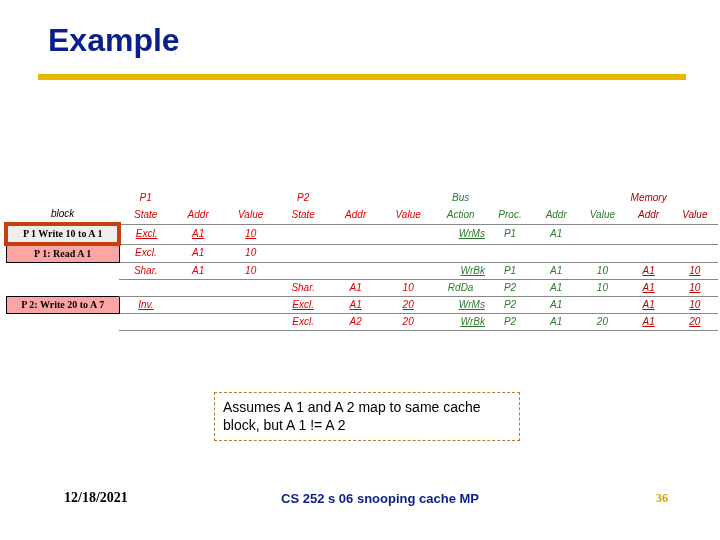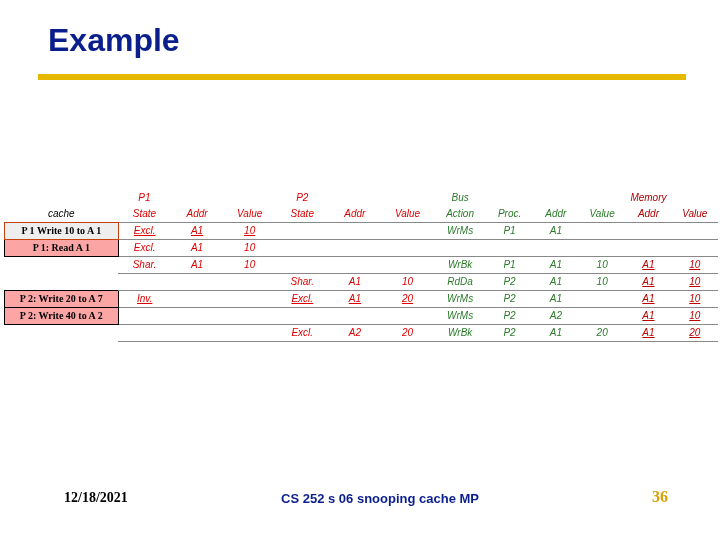--- a/index.html
+++ b/index.html
@@ -11,36 +11,36 @@
   col.step { width: 108px; }
   col.c { width: 50px; }
   col.cn { width: 44px; }
   th, td { padding: 1px 2px; height: 14px; line-height: 12px; overflow: hidden; white-space: nowrap; }
   .hdr td { font-style: italic; text-align: center; }
   .hdr td.step { color: #000; }
   .hdr td.p  { color: #d00; font-style: italic; }
   .hdr td.b  { color: #2a7a2a; font-style: italic; }
   .hdr td.m  { color: #a00; font-style: italic; }
   .stepcell { font-family: 'Times New Roman', serif; font-weight: bold; color: #000; text-align: center; border: 1px solid #000; background: #fca5a5; }
-  .stepbox  { font-family: 'Times New Roman', serif; font-weight: bold; color: #000; text-align: center; border: 1px solid #c2410c; background: #eee; }
+  .stepbox  { font-family: 'Times New Roman', serif; font-weight: bold; color: #000; text-align: center; border: 4px solid #c2410c; background: #eee; }
   .pcell { color: #d00; font-style: italic; text-align: center; text-decoration: underline; }
   .pcell-nu { color: #d00; font-style: italic; text-align: center; }
-  .bcell { color: #2a7a2a; font-style: italic; text-align: center; }
+  .bcell { color: #2a7a2a; font-style: italic; text-align: right; text-decoration: underline; }
   .bcell-nu { color: #2a7a2a; font-style: italic; text-align: center; }
   .mcell { color: #b00; font-style: italic; text-align: center; text-decoration: underline; }
   td.empty { }
   .rowborder td.data { border-top: 1px solid #888; border-bottom: 1px solid #888; }
   .note-box {
     position: absolute; top: 392px; left: 214px; width: 288px;
     border: 1px dashed #b08030; padding: 6px 8px;
     font-size: 14px; color: #000; line-height: 1.25;
   }
   .footer-date { position: absolute; bottom: 22px; left: 64px; font-family: 'Times New Roman', serif; font-weight: bold; font-size: 14px; color: #000; margin-top: 16px; }
   .footer-center { position: absolute; bottom: 22px; left: 0; width: 720px; text-align: center; font-family: Arial; font-weight: bold; font-size: 13px; color: #0b1f8c; margin-left: 20px; }
-  .footer-num { position: absolute; bottom: 22px; right: 52px; font-family: 'Times New Roman', serif; font-weight: bold; font-size: 16px; color: #d6a000; text-align: right; }
+  .footer-num { position: absolute; bottom: 22px; right: 52px; font-family: 'Times New Roman', serif; font-weight: bold; font-size: 12px; color: #d6a000; text-align: right; }
 </style>
 </head>
 <body>
 
 <div class="slide">
   <div class="title">Example</div>
   <div class="hr-gold"></div>
 
   <div class="table-wrap">
     <table>
@@ -69,21 +69,21 @@
             <td></td>
             <td></td>
         <td class="b">Bus</td>
             <td></td>
             <td></td>
             <td></td>
         <td class="m">Memory</td>
             <td></td>
       </tr>
       <tr class="hdr">
-        <td class="step">cache</td>
+        <td class="step">block</td>
         <td class="p">State</td>
         <td class="p">Addr</td>
         <td class="p">Value</td>
         <td class="p">State</td>
         <td class="p">Addr</td>
         <td class="p">Value</td>
         <td class="b">Action</td>
         <td class="b">Proc.</td>
         <td class="b">Addr</td>
         <td class="b">Value</td>
@@ -161,50 +161,36 @@
             <td class="pcell data">A1</td>
             <td class="pcell data">20</td>
             <td class="bcell data">WrMs</td>
             <td class="bcell-nu data">P2</td>
             <td class="bcell-nu data">A1</td>
             <td class="bcell-nu data"></td>
             <td class="mcell data">A1</td>
             <td class="mcell data">10</td>
           </tr>
           <tr class="rowborder">
-            <td class="stepcell">P 2: Write 40 to A 2</td>
-            <td class="pcell data"></td>
-            <td class="pcell data"></td>
-            <td class="pcell data"></td>
-            <td class="pcell data"></td>
-            <td class="pcell data"></td>
-            <td class="pcell data"></td>
-            <td class="bcell data">WrMs</td>
-            <td class="bcell-nu data">P2</td>
-            <td class="bcell-nu data">A2</td>
-            <td class="bcell-nu data"></td>
-            <td class="mcell data">A1</td>
-            <td class="mcell data">10</td>
-          </tr>
-          <tr class="rowborder">
             <td class="empty"></td>
             <td class="pcell data"></td>
             <td class="pcell data"></td>
             <td class="pcell data"></td>
             <td class="pcell-nu data">Excl.</td>
             <td class="pcell-nu data">A2</td>
             <td class="pcell-nu data">20</td>
             <td class="bcell data">WrBk</td>
             <td class="bcell-nu data">P2</td>
             <td class="bcell-nu data">A1</td>
             <td class="bcell-nu data">20</td>
             <td class="mcell data">A1</td>
             <td class="mcell data">20</td>
           </tr>
         </tbody>
     </table>
   </div>
 
+  <div class="note-box">Assumes A 1 and A 2 map to same cache block, but A 1 !=  A 2</div>
 
   <div class="footer-date">12/18/2021</div>
   <div class="footer-center">CS 252 s 06 snooping cache MP</div>
   <div class="footer-num">36</div>
 </div>
 
 </body></html>

